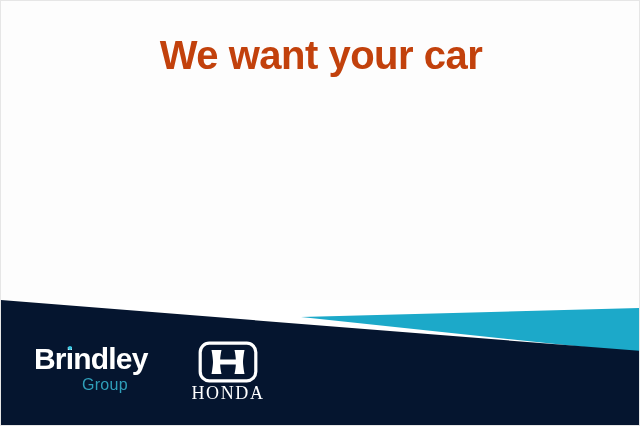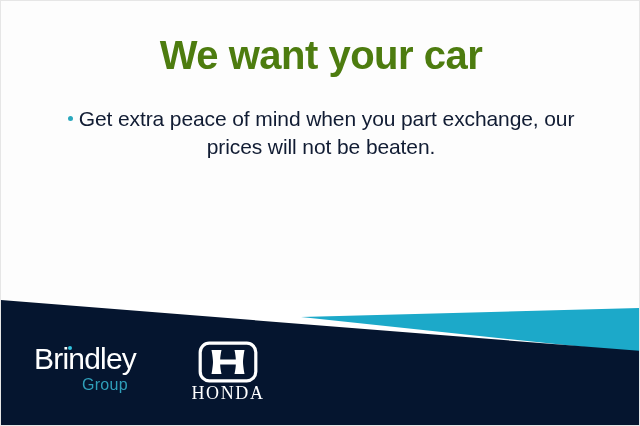--- a/index.html
+++ b/index.html
@@ -33,21 +33,21 @@
   #headline {
     position: absolute;
     left: 0;
     top: 28px;
     width: 640px;
     text-align: center;
     font-family: "Liberation Sans", sans-serif;
     font-weight: bold;
     font-size: 40px;
     letter-spacing: -0.5px;
-    color: #4d7c0f;
+    color: #c2410c;
     line-height: 52px;
     white-space: nowrap;
   }
 
   .bullet-block {
     position: absolute;
     left: 60px;
     width: 520px;
     text-align: center;
   }
@@ -99,21 +99,21 @@
     top: 0;
     width: 125px;
     height: 62px;
   }
   #brindley-word {
     position: absolute;
     left: 0;
     top: 0;
     font-family: "Liberation Sans", sans-serif;
     font-size: 30px;
-    font-weight: normal;
+    font-weight: bold;
     color: #ffffff;
     letter-spacing: -0.8px;
     line-height: 34px;
     white-space: nowrap;
   }
   #brindley-idot {
     position: absolute;
     left: 34px;
     top: 4px;
     width: 4px;
@@ -162,23 +162,20 @@
 </style>
 </head>
 <body>
 
 <div id="card">
 
   <div id="content">
 
     <div id="headline">We want your car</div>
 
-    <div class="bullet-block" id="bullet-1">
-      <span class="bullet-dot"></span><span class="bullet-text">Get extra peace of mind when you part exchange, our prices will not be beaten.</span>
-    </div>
 
 
   </div>
 
   <div id="banner">
     <svg width="640" height="426" viewBox="0 0 640 426" xmlns="http://www.w3.org/2000/svg">
 
       <polygon points="640,307 640,352 300,316" fill="#1ca9c9"></polygon>
 
       <polygon points="0,299 640,350 640,426 0,426" fill="#05152f"></polygon>

